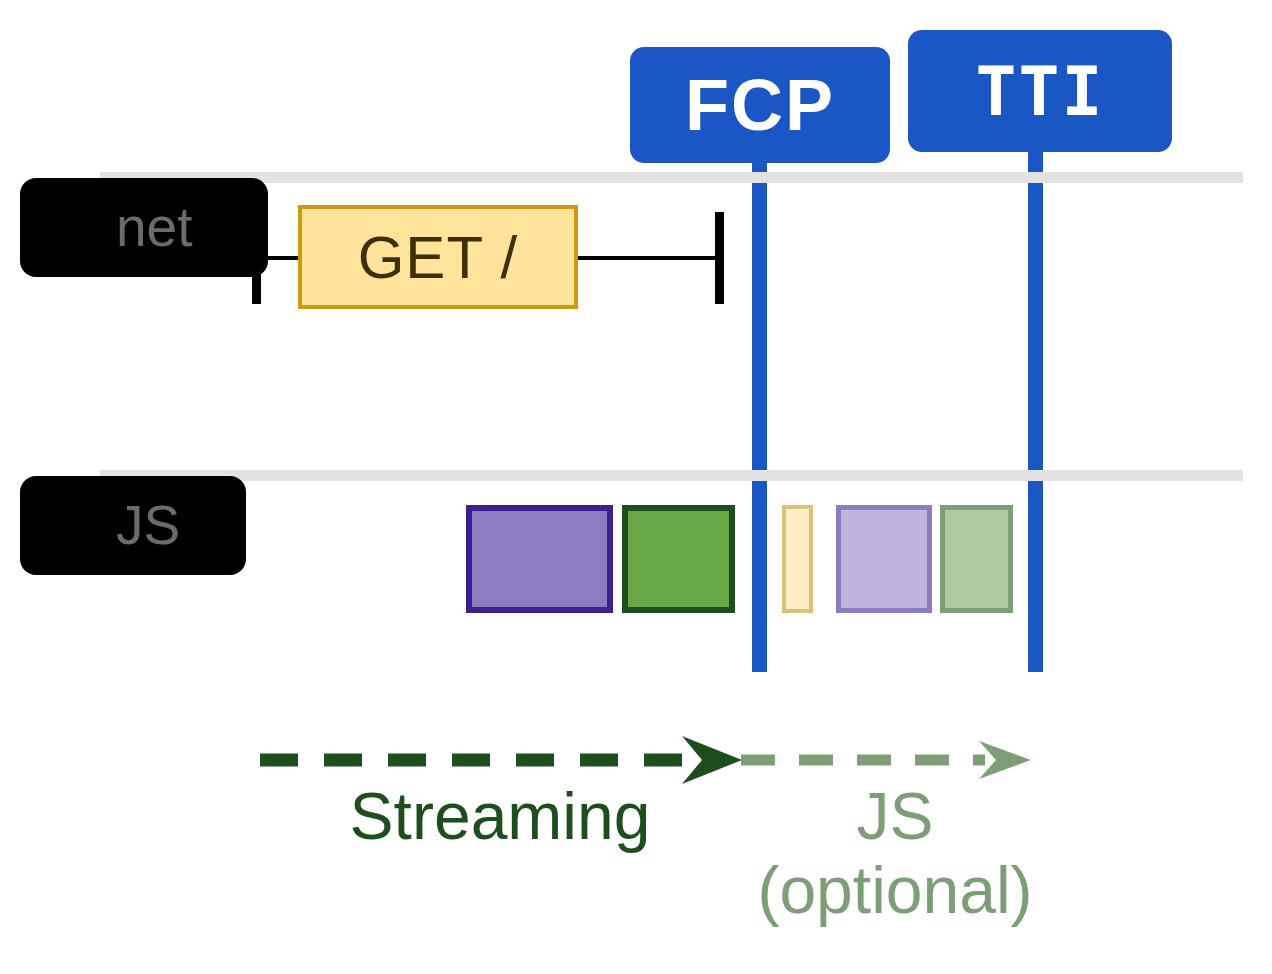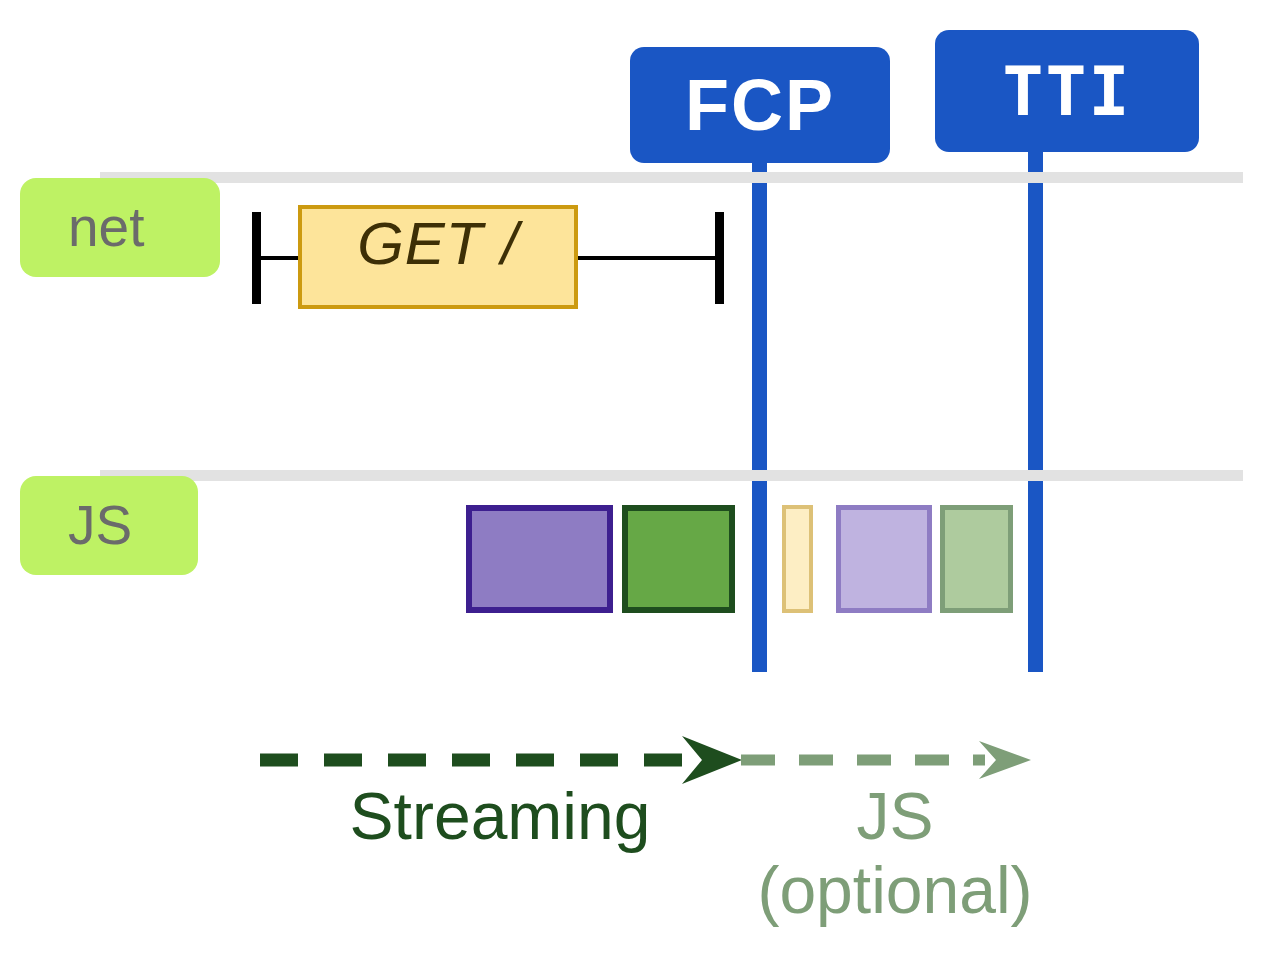--- a/index.html
+++ b/index.html
@@ -43,25 +43,26 @@
   }
 
   
   .track-rule {
     position: absolute;
     height: 11px;
     background: #e2e2e2;
   }
   .track-pill {
     position: absolute;
-    background: #bef264;
+    background: #000000;
     border-radius: 16px;
     display: flex;
     align-items: center;
     color: #666666;
+    padding-left: 48px;
   }
   .track-pill-label {
     padding-left: 48px;
     font-size: 55px;
     line-height: 1;
     color: #6b6b6b;
   }
 
   
   .whisker-cap {
@@ -73,26 +74,25 @@
     position: absolute;
     background: #000000;
     height: 4px;
   }
   .request-box {
     position: absolute;
     background: #fde49a;
     border: 4px solid #cc9a10;
     box-sizing: border-box;
     display: flex;
-    align-items: flex-start;
+    align-items: center;
     justify-content: center;
     color: #3d2f06;
     font-size: 60px;
     letter-spacing: 1px;
-    font-style: italic;
   }
 
   
   .task-block {
     position: absolute;
     box-sizing: border-box;
     border-style: solid;
   }
 
   
@@ -109,21 +109,21 @@
 </style>
 </head>
 <body>
 
 <div id="stage">
 
   <div class="marker-badge sans" style="left:630px; top:36px; width:260px; height:116px; font-size:72px;margin-top:11px;">
     <span>FCP</span>
   </div>
 
-  <div class="marker-badge mono" style="left:935px; top:30px; width:264px; height:122px; font-size:68px;">
+  <div class="marker-badge mono" style="left:908px; top:30px; width:264px; height:122px; font-size:68px;">
     <span>TTI</span>
   </div>
 
   <div class="marker-line" style="left:752px; top:146px; width:15px; height:526px;"></div>
   <div class="marker-line" style="left:1028px; top:146px; width:15px; height:526px;"></div>
 
   <div class="track-rule" style="left:100px; top:172px; width:1143px;"></div>
 
   <div class="track-pill" style="left:20px; top:178px; width:200px; height:99px;">
     <span class="track-pill-label">net</span>

